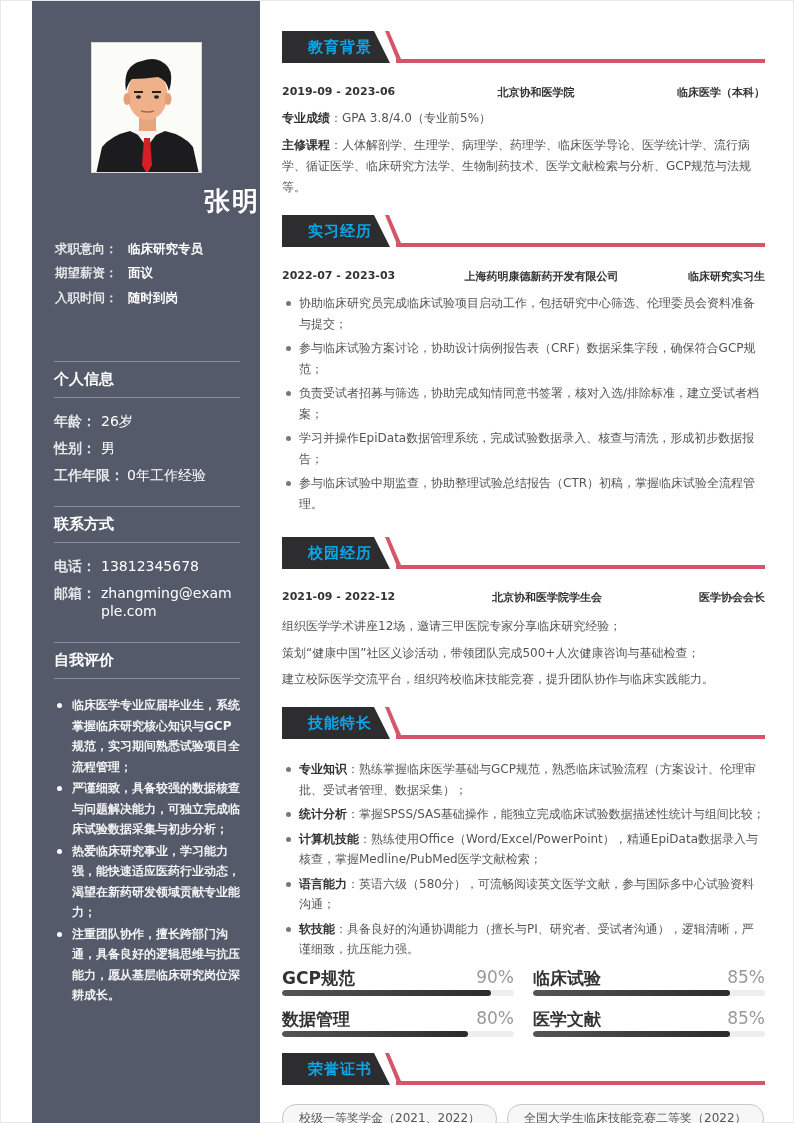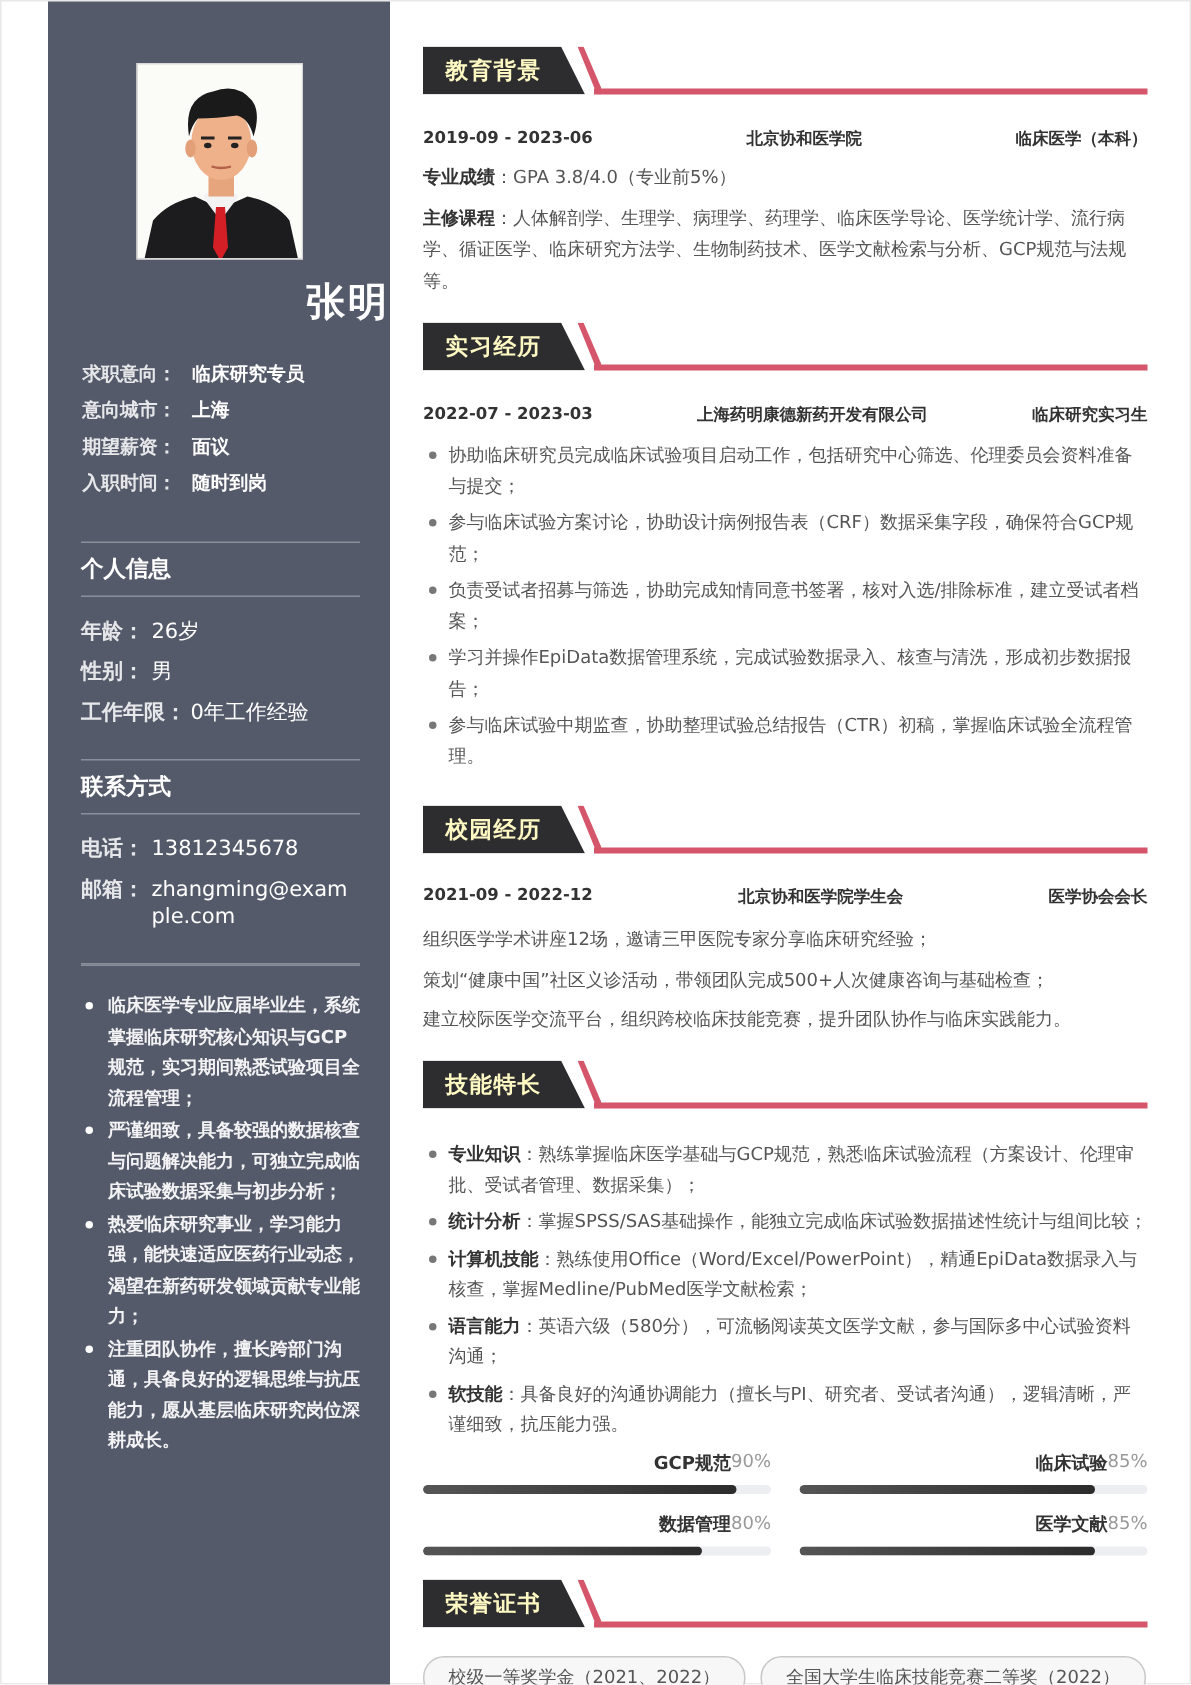--- a/index.html
+++ b/index.html
@@ -22,34 +22,34 @@
   .kv-row .k { font-weight: bold; color: #e6e7ea; flex: none; }
   .kv-row .v { color: #fff; word-break: break-all; }
   .self-list { list-style: none; margin-top: 16px; }
   .self-list li { position: relative; padding-left: 18px; font-size: 12px; font-weight: bold; line-height: 20.5px; color: #f3f3f5; margin-bottom: 1px; }
   .self-list li::before { content: ""; position: absolute; left: 3px; top: 8px; width: 5px; height: 5px; border-radius: 50%; background: #fff; }
 
   
   .main { position: absolute; left: 281px; top: 0; width: 483px; }
   .sec-head { position: absolute; left: 0; width: 483px; height: 32px; }
   .sec-head .dark { position: absolute; left: 0; top: 0; height: 32px; width: 108px; background: #2d2d2f; clip-path: polygon(0 0, 92px 0, 108px 32px, 0 32px); }
-  .sec-head .dark span { position: absolute; left: 15px; top: 0; line-height: 32px; font-size: 15px; font-weight: bold; color: #fef9c3; letter-spacing: 1px; }
+  .sec-head .dark span { position: absolute; left: 26px; top: 0; line-height: 32px; font-size: 15px; font-weight: bold; color: #0ea5e9; letter-spacing: 1px; }
   .sec-head .slash { position: absolute; left: 103px; top: 0; width: 16px; height: 32px; background: #d5566a; clip-path: polygon(0 0, 4px 0, 16px 28px, 16px 32px, 13px 32px); }
   .sec-head .rule { position: absolute; left: 114px; bottom: 0; right: 0; height: 4px; background: #d5566a; }
 
   .row3 { position: absolute; left: 0; width: 483px; display: flex; justify-content: space-between; font-size: 11px; font-weight: bold; color: #333; }
   .txt { position: absolute; left: 0; width: 483px; font-size: 12px; color: #555; line-height: 21px; }
   .txt b { color: #333; }
   .blist { position: absolute; left: 0; width: 483px; list-style: none; }
   .blist li { position: relative; padding-left: 17px; font-size: 12px; color: #555; line-height: 20.5px; margin-bottom: 4px; }
   .blist li::before { content: ""; position: absolute; left: 4px; top: 8px; width: 5px; height: 5px; border-radius: 50%; background: #777; }
   .blist li b { color: #333; }
 
   .bars { position: absolute; left: 0; top: 966px; width: 483px; display: grid; grid-template-columns: 232px 232px; column-gap: 19px; row-gap: 12px; }
-  .bar-item .bh { display: flex; justify-content: flex-end; font-size: 12px; height: 17px; }
+  .bar-item .bh { display: flex; justify-content: space-between; font-size: 17px; height: 17px; }
   .bar-item .bh .n { font-weight: bold; color: #333; }
   .bar-item .bh .p { color: #999; }
   .bar-track { margin-top: 6px; height: 6px; border-radius: 3px; background: #eceef2; overflow: hidden; }
   .bar-fill { height: 6px; border-radius: 3px; background: linear-gradient(90deg, #555 0%, #2c2c2c 100%); }
 
   .badges { position: absolute; left: 0; top: 1103px; display: flex; gap: 10px; }
   .badge { border: 1px solid #c8c8c8; border-radius: 14px; padding: 5px 16px; font-size: 12px; color: #555; background: #f7f7f7; white-space: nowrap; }
 </style>
 </head>
 <body>
@@ -76,24 +76,20 @@
       </svg>
     </div>
     <div class="name">张明</div>
 
     <div class="intent">
       <div class="intent-row">
         <span class="k">求职意向：</span>
         <span class="v">临床研究专员</span>
       </div>
       <div class="intent-row">
-        <span class="k">意向城市：</span>
-        <span class="v">上海</span>
-      </div>
-      <div class="intent-row">
         <span class="k">期望薪资：</span>
         <span class="v">面议</span>
       </div>
       <div class="intent-row">
         <span class="k">入职时间：</span>
         <span class="v">随时到岗</span>
       </div>
     </div>
 
     <section class="side-sec" style="top:360px;">
@@ -123,20 +119,21 @@
         <span class="v">13812345678</span>
       </div>
       <div class="kv-row">
         <span class="k" style="width:47px;">邮箱：</span>
         <span class="v" style="width:139px;">zhangming@example.com</span>
       </div>
     </section>
 
     <section class="side-sec" style="top:641px;">
       <div class="line"></div>
+      <h3>自我评价</h3>
       <div class="line"></div>
       <ul class="self-list">
         <li>临床医学专业应届毕业生，系统掌握临床研究核心知识与GCP规范，实习期间熟悉试验项目全流程管理；</li>
         <li>严谨细致，具备较强的数据核查与问题解决能力，可独立完成临床试验数据采集与初步分析；</li>
         <li>热爱临床研究事业，学习能力强，能快速适应医药行业动态，渴望在新药研发领域贡献专业能力；</li>
         <li>注重团队协作，擅长跨部门沟通，具备良好的逻辑思维与抗压能力，愿从基层临床研究岗位深耕成长。</li>
       </ul>
     </section>
   </aside>
 

